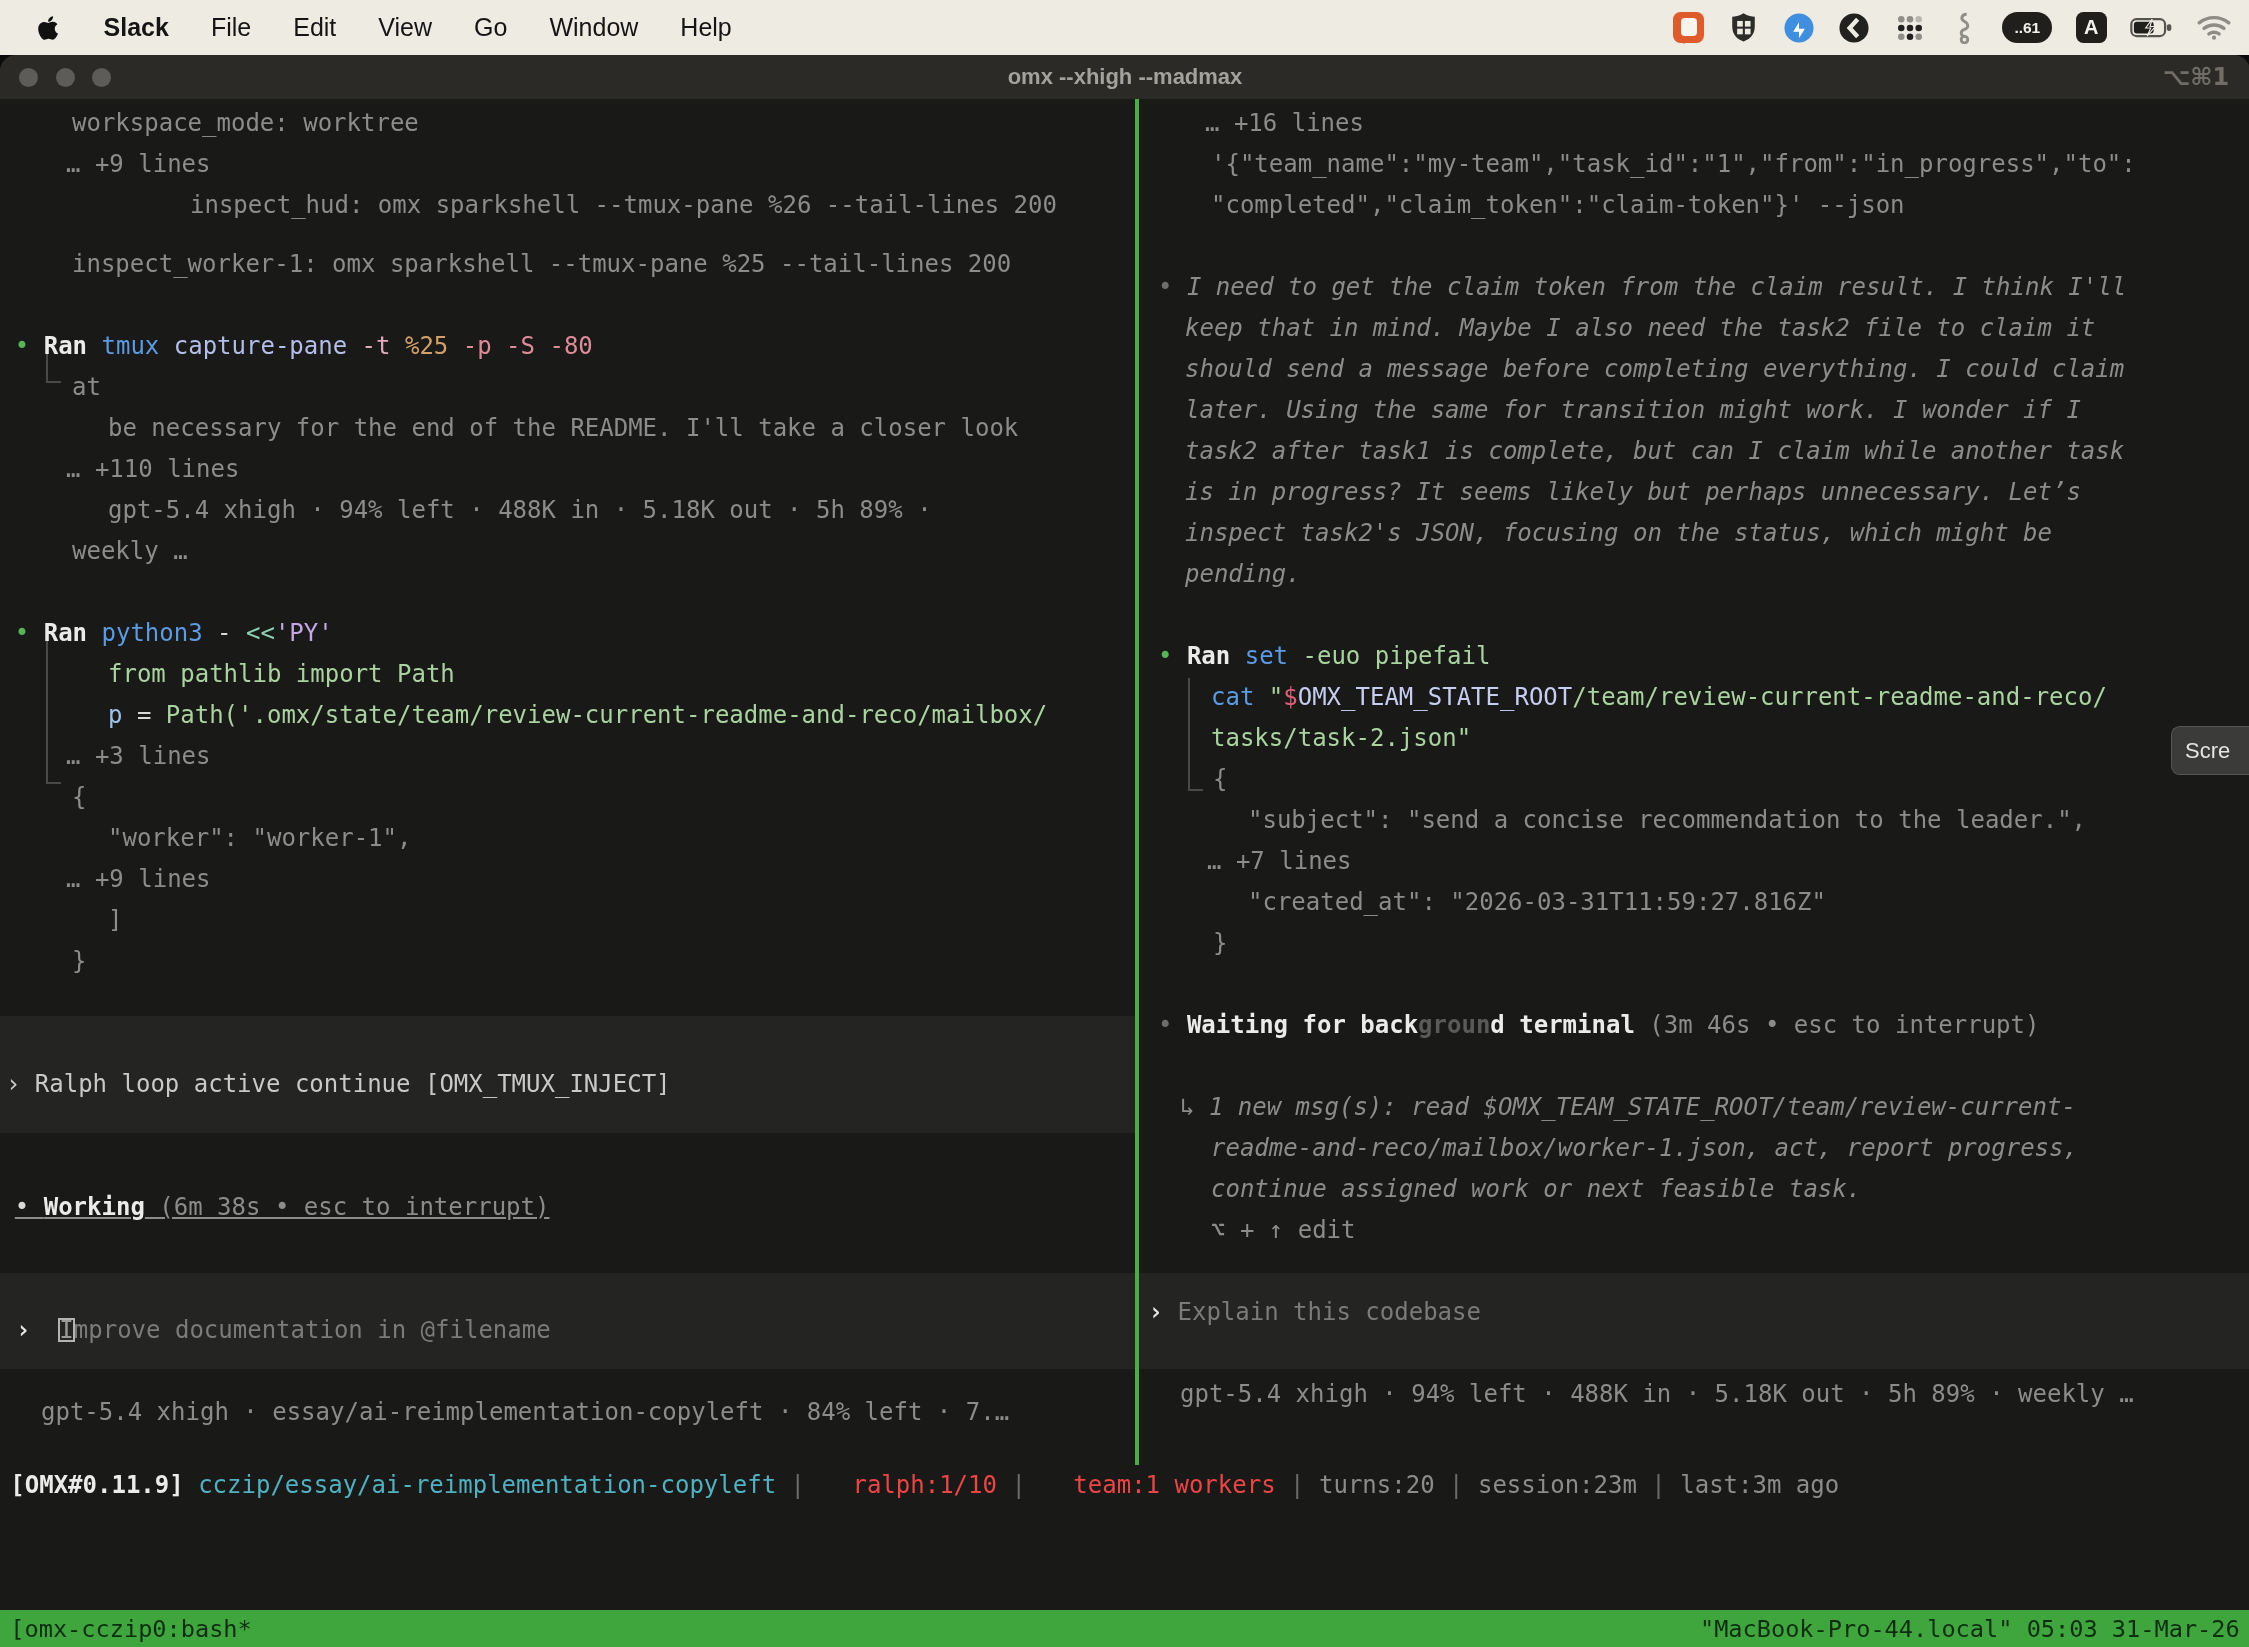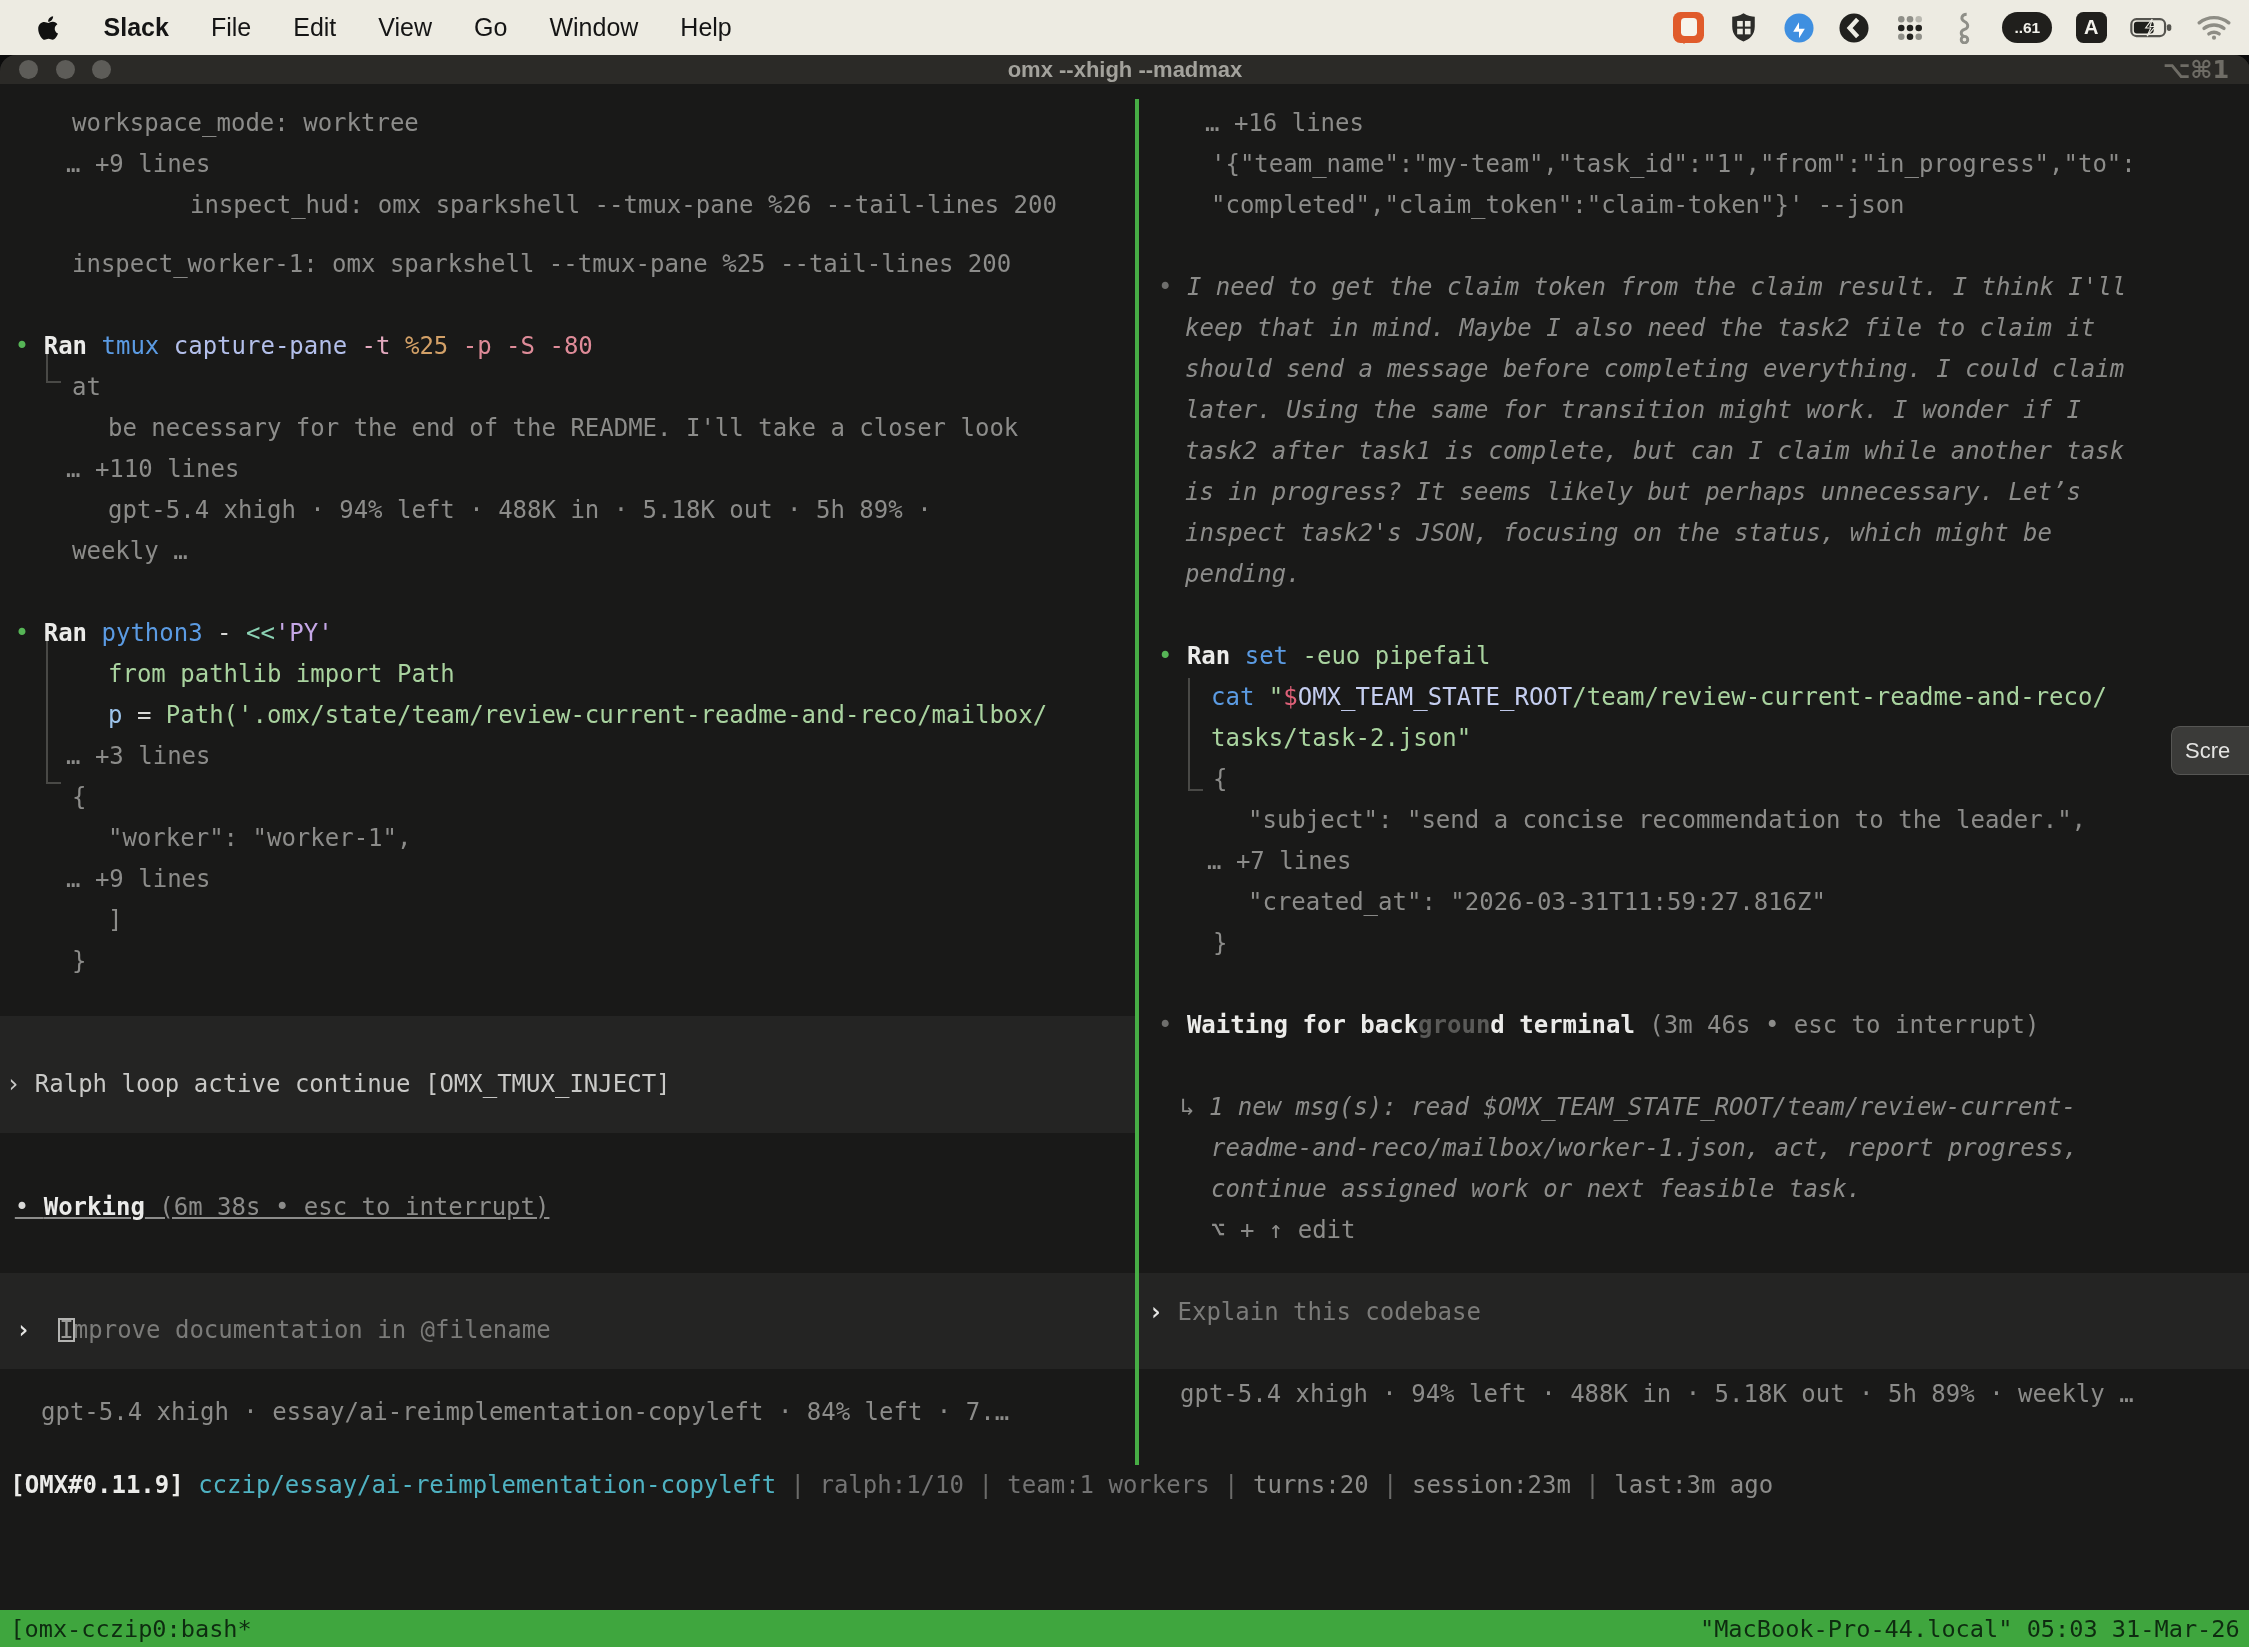--- a/index.html
+++ b/index.html
@@ -14,21 +14,21 @@
   .menu-right{margin-left:auto;display:flex;align-items:center;gap:23.6px;margin-right:19px;}
   .micon{display:flex;align-items:center;justify-content:center;}
   .chat-ic{width:31px;height:31px;background:#e05b2b;border-radius:7.4px;position:relative;}
   .chat-ic::before{content:"";position:absolute;left:7.4px;top:5.9px;width:16px;height:17.7px;background:#f6f4ec;border-radius:3.7px;}
   .chat-ic::after{content:"";position:absolute;left:5.9px;bottom:-5.9px;border:5.9px solid transparent;border-top-color:#e05b2b;}
   .badge61{min-width:38px;height:31px;background:#201f1c;border-radius:15.5px;color:#f2f1ea;font-size:15.5px;font-weight:700;display:flex;align-items:center;justify-content:center;padding:0 5.9px;}
   .aicon{width:31px;height:31px;background:#201f1c;border-radius:7.4px;color:#f2f1ea;font-size:20px;font-weight:700;display:flex;align-items:center;justify-content:center;}
 
   
   .window{position:absolute;top:55px;left:0;right:0;bottom:0;background:#191918;border-radius:16px 16px 0 0;overflow:hidden;}
-  .titlebar{height:29px;background:#2b2a27;position:relative;display:flex;align-items:center;justify-content:center;}
+  .titlebar{height:44px;background:#2b2a27;position:relative;display:flex;align-items:center;justify-content:center;}
   .lights{position:absolute;left:19px;display:flex;gap:17.7px;}
   .light{width:19px;height:19px;border-radius:50%;background:#5d5c58;}
   .wtitle{font-size:22px;font-weight:700;color:#a3a29c;}
   .wshortcut{position:absolute;right:20.7px;font-size:24px;font-weight:700;color:#6f6d66;font-family:"DejaVu Sans",sans-serif;}
 
   .terminal{position:absolute;top:44px;left:0;right:0;bottom:38px;font-family:"DejaVu Sans Mono","DejaVu Sans",monospace;font-size:24px;color:#8c8c8a;}
   .pane{position:absolute;top:0;height:1366px;overflow:hidden;}
   .pane.left{left:0;width:1135px;}
   .pane.right{left:1139px;right:0;}
   .divider{position:absolute;left:1135px;top:0;width:3.7px;height:1366px;background:var(--divider,#47ad45);z-index:4;}
@@ -66,21 +66,21 @@
   .tk-rose{color:#de8b98;}
   .tk-orange{color:#d2a067;}
   .tk-teal{color:#8bd2b4;}
   .tk-purple{color:#c5a7e6;}
   .tk-green{color:#a9d39f;}
   .tk-lavpale{color:#c5cef0;}
   .tk-redpink{color:#de6078;}
   .tk-bulletg{color:#56b556;}
   .tk-bulletgray{color:#6e6e6c;}
   .tk-cyan{color:#4fb2c2;}
-  .tk-greenb{color:#737373;}
+  .tk-greenb{color:#ef4444;margin-left:33px;}
   .tk-prompt{color:#e6e6e4;font-weight:700;}
   .tk-ph{color:#7b7b79;}
   .tk-cur{position:relative;color:#9a9a98;}
   .tk-cur::before{content:"";position:absolute;left:-1.5px;right:-1.5px;top:2.2px;bottom:2.2px;border:2.2px solid #b4b4b2;}
 </style>
 </head>
 <body>
 
 <div class="screen">
 

